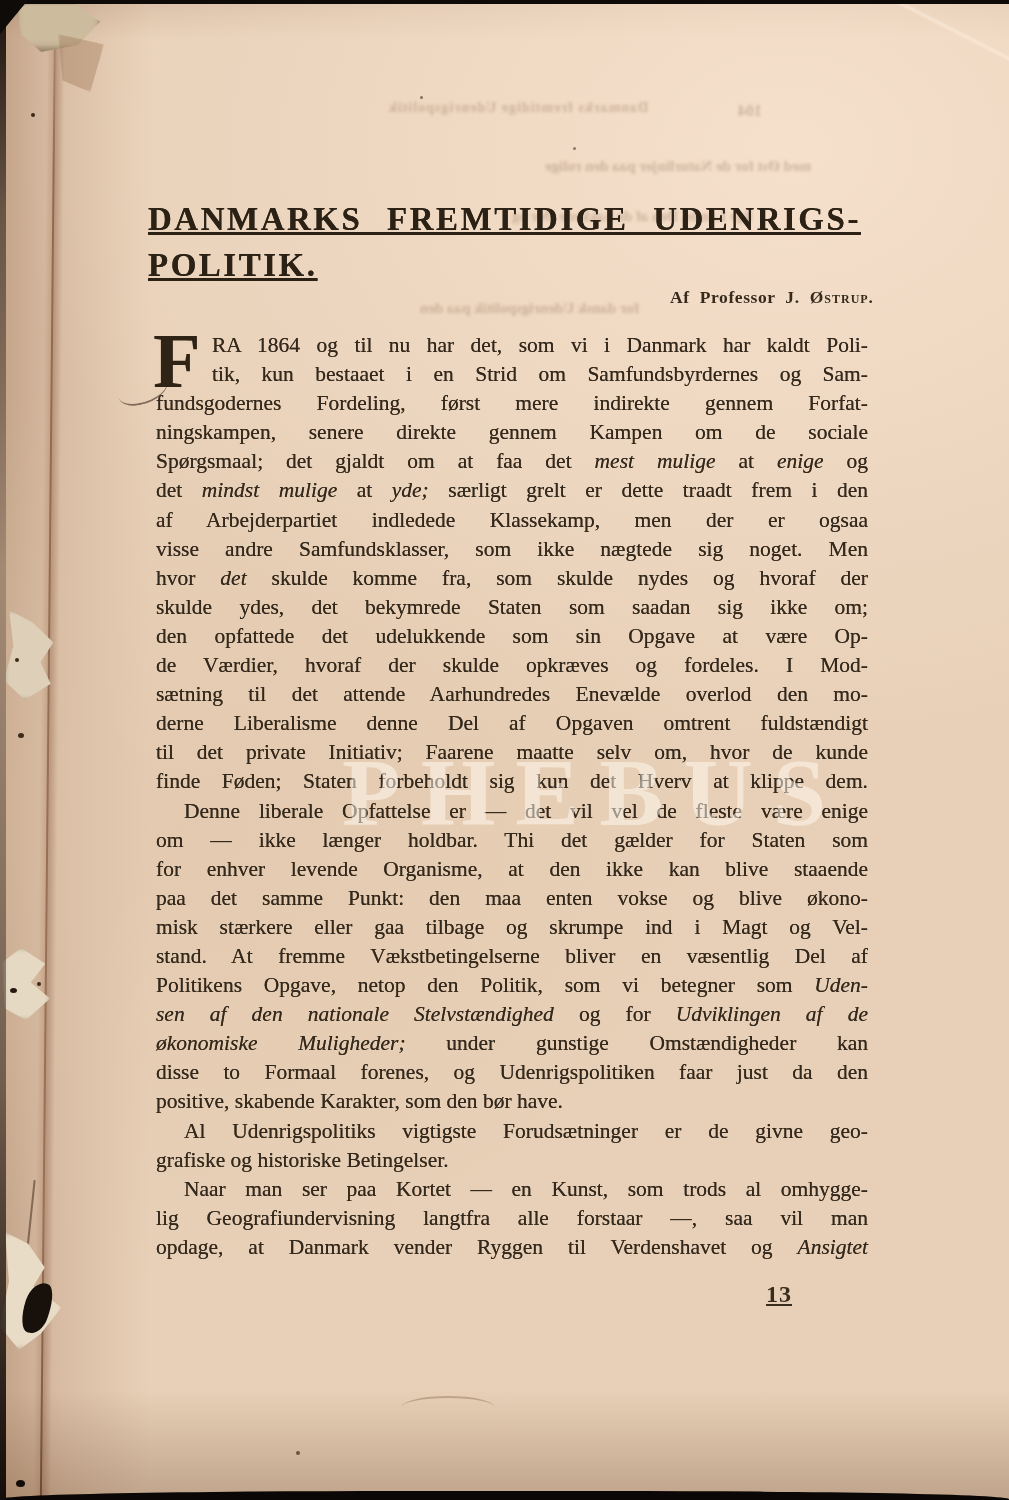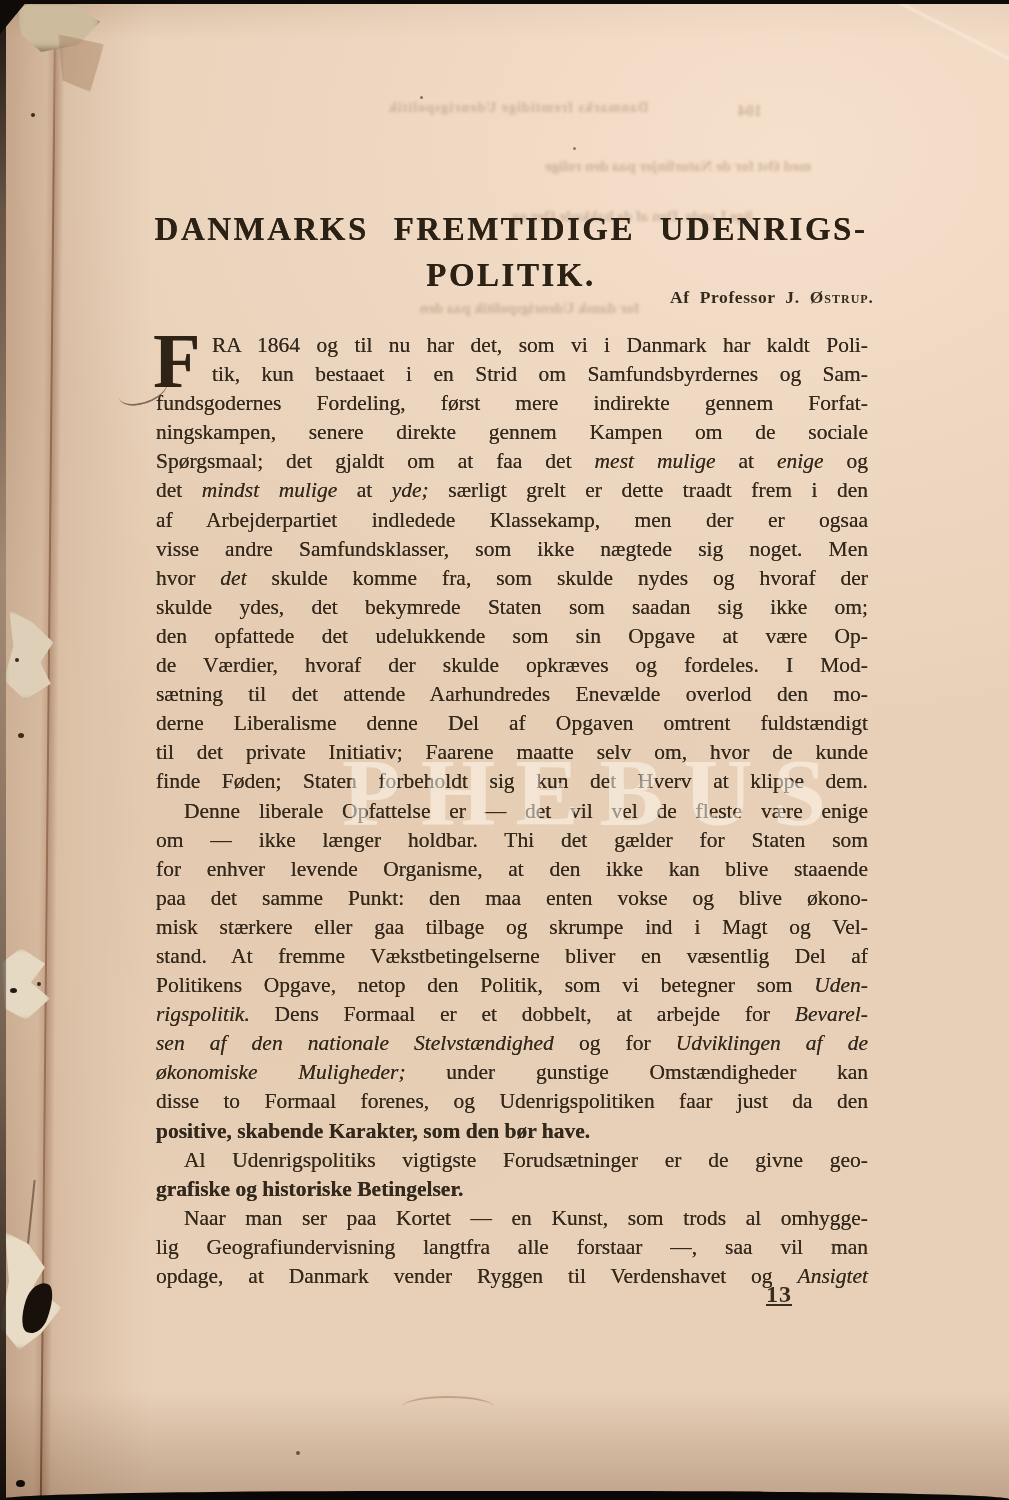--- a/index.html
+++ b/index.html
@@ -56,32 +56,32 @@
   
   .ghost{position:absolute;transform:scaleX(-1);filter:blur(1.6px);color:rgba(135,100,75,.34);
     font-weight:700;white-space:nowrap;}
   .g1{left:738px;top:102px;font-size:16px;}
   .g2{left:388px;top:100px;font-size:14px;letter-spacing:1px;}
   .g3{left:545px;top:158px;font-size:15px;}
   .g4{left:512px;top:208px;font-size:15px;}
   .g5{left:420px;top:300px;font-size:15px;}
   
   :root{--ink:#33281c;}
-  .title-block{position:absolute;left:148px;top:206px;width:726px;text-align:center;color:#2b2115;}
+  .title-block{position:absolute;left:148px;top:196px;width:726px;text-align:left;color:#2b2115;text-decoration:underline;}
   .title-line{font-size:33px;font-weight:700;letter-spacing:2.5px;word-spacing:14px;line-height:46px;white-space:nowrap;
     text-shadow:0 0 .6px rgba(40,28,16,.85);}
   .byline{position:absolute;left:148px;top:287px;width:726px;text-align:right;font-size:17.5px;font-weight:700;
     color:#362a1c;letter-spacing:.6px;word-spacing:5px;}
   .byline .smallcaps{font-variant:small-caps;letter-spacing:1px;}
   .bodytext{position:absolute;left:156px;top:331px;width:712px;font-size:21.5px;line-height:29.1px;color:var(--ink);
     text-shadow:0 0 .5px rgba(45,32,18,.8);}
   .line{text-align:justify;text-align-last:justify;}
   .line.pad{padding-left:56px;}
   .line.ind{text-indent:28px;}
-  .line.nj{text-align-last:left;font-weight:bold;}
+  .line.nj{text-align-last:left;}
   .it{font-style:italic;}
   .dropcap{position:absolute;left:153px;top:326px;font-size:78px;line-height:70px;font-weight:600;color:#2e2315;}
   .pagenum{position:absolute;left:766px;top:1281px;font-size:24px;font-weight:700;color:#3a2d1e;letter-spacing:1px;text-decoration:underline;}
   .watermark{position:absolute;left:342px;top:738px;font-size:96px;line-height:110px;font-weight:600;
     letter-spacing:20px;color:rgba(255,249,240,.52);filter:blur(.7px);pointer-events:none;}
 </style>
 </head>
 <body>
 
 <div class="stage">
@@ -143,21 +143,20 @@
       <div class="line"><span>derne Liberalisme denne Del af Opgaven omtrent fuldstændigt</span></div>
       <div class="line"><span>til det private Initiativ; Faarene maatte selv om, hvor de kunde</span></div>
       <div class="line"><span>finde Føden; Staten forbeholdt sig kun det Hverv at klippe dem.</span></div>
       <div class="line ind"><span>Denne liberale Opfattelse er — det vil vel de fleste være enige</span></div>
       <div class="line"><span>om — ikke længer holdbar. Thi det gælder for Staten som</span></div>
       <div class="line"><span>for enhver levende Organisme, at den ikke kan blive staaende</span></div>
       <div class="line"><span>paa det samme Punkt: den maa enten vokse og blive økono-</span></div>
       <div class="line"><span>misk stærkere eller gaa tilbage og skrumpe ind i Magt og Vel-</span></div>
       <div class="line"><span>stand. At fremme Vækstbetingelserne bliver en væsentlig Del af</span></div>
       <div class="line"><span>Politikens Opgave, netop den Politik, som vi betegner som </span><span class="it">Uden-</span></div>
-      <div class="line"><span class="it">rigspolitik.</span><span>  Dens Formaal er et dobbelt, at arbejde for </span><span class="it">Bevarel-</span></div>
       <div class="line"><span class="it">sen af den nationale Stelvstændighed</span><span> og for </span><span class="it">Udviklingen af de</span></div>
       <div class="line"><span class="it">økonomiske Muligheder;</span><span> under gunstige Omstændigheder kan</span></div>
       <div class="line"><span>disse to Formaal forenes, og Udenrigspolitiken faar just da den</span></div>
       <div class="line nj"><span>positive, skabende Karakter, som den bør have.</span></div>
       <div class="line ind"><span>Al Udenrigspolitiks vigtigste Forudsætninger er de givne geo-</span></div>
       <div class="line nj"><span>grafiske og historiske Betingelser.</span></div>
       <div class="line ind"><span>Naar man ser paa Kortet — en Kunst, som trods al omhygge-</span></div>
       <div class="line"><span>lig Geografiundervisning langtfra alle forstaar —, saa vil man</span></div>
       <div class="line"><span>opdage, at Danmark vender Ryggen til Verdenshavet og </span><span class="it">Ansigtet</span></div>
     </div>

